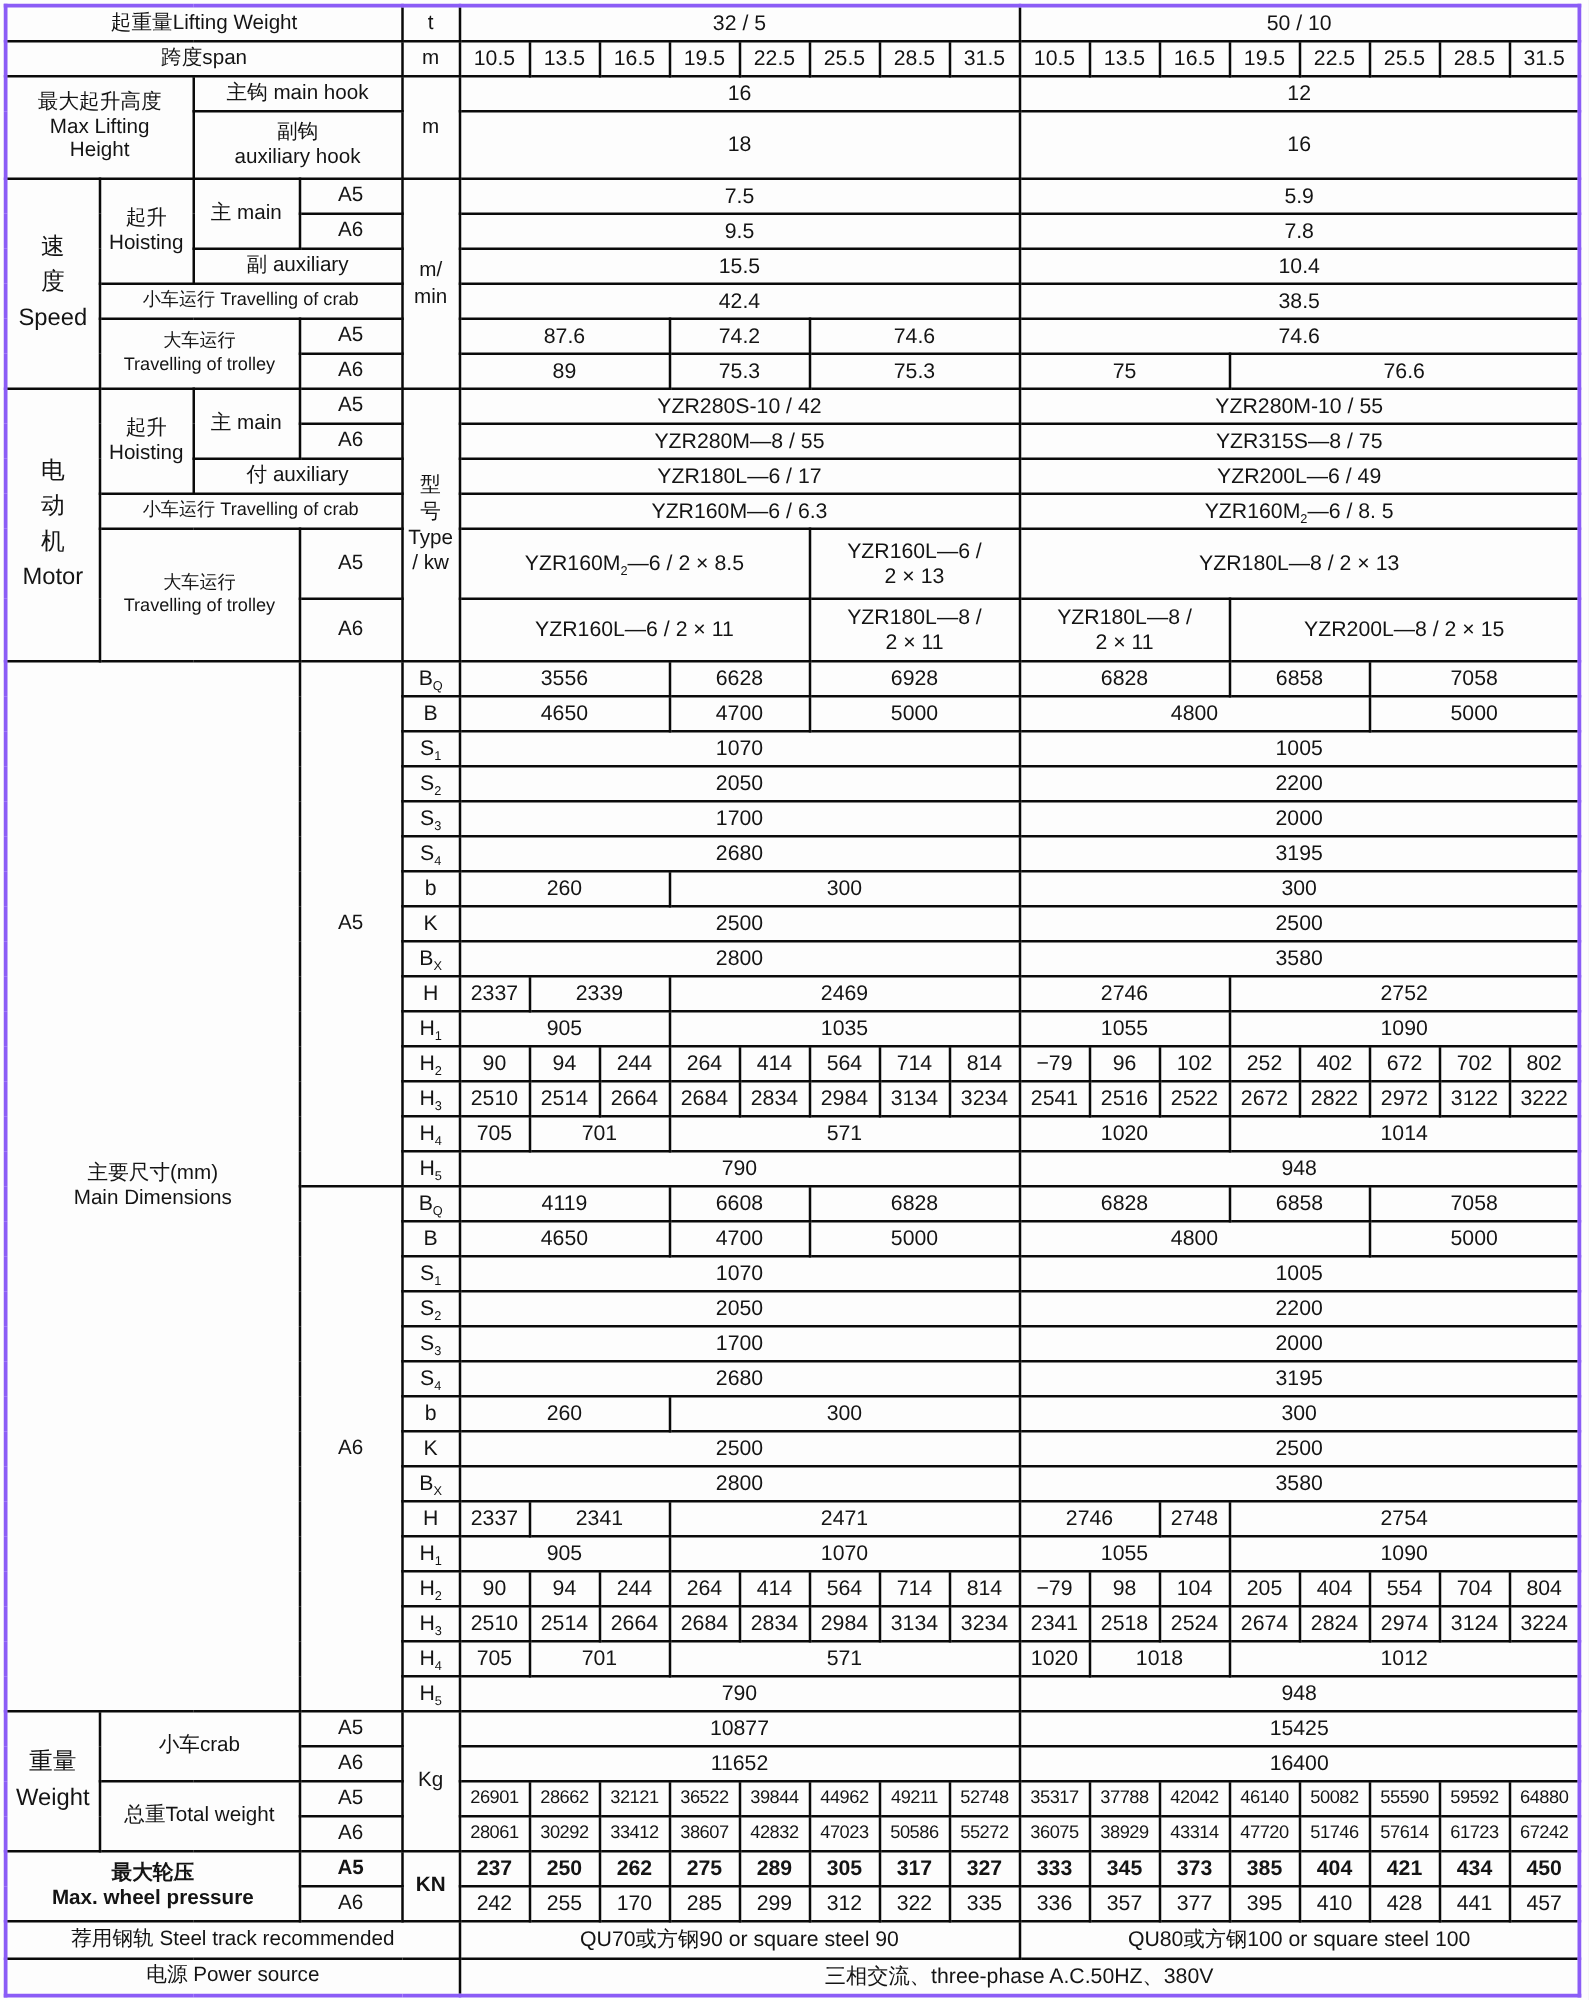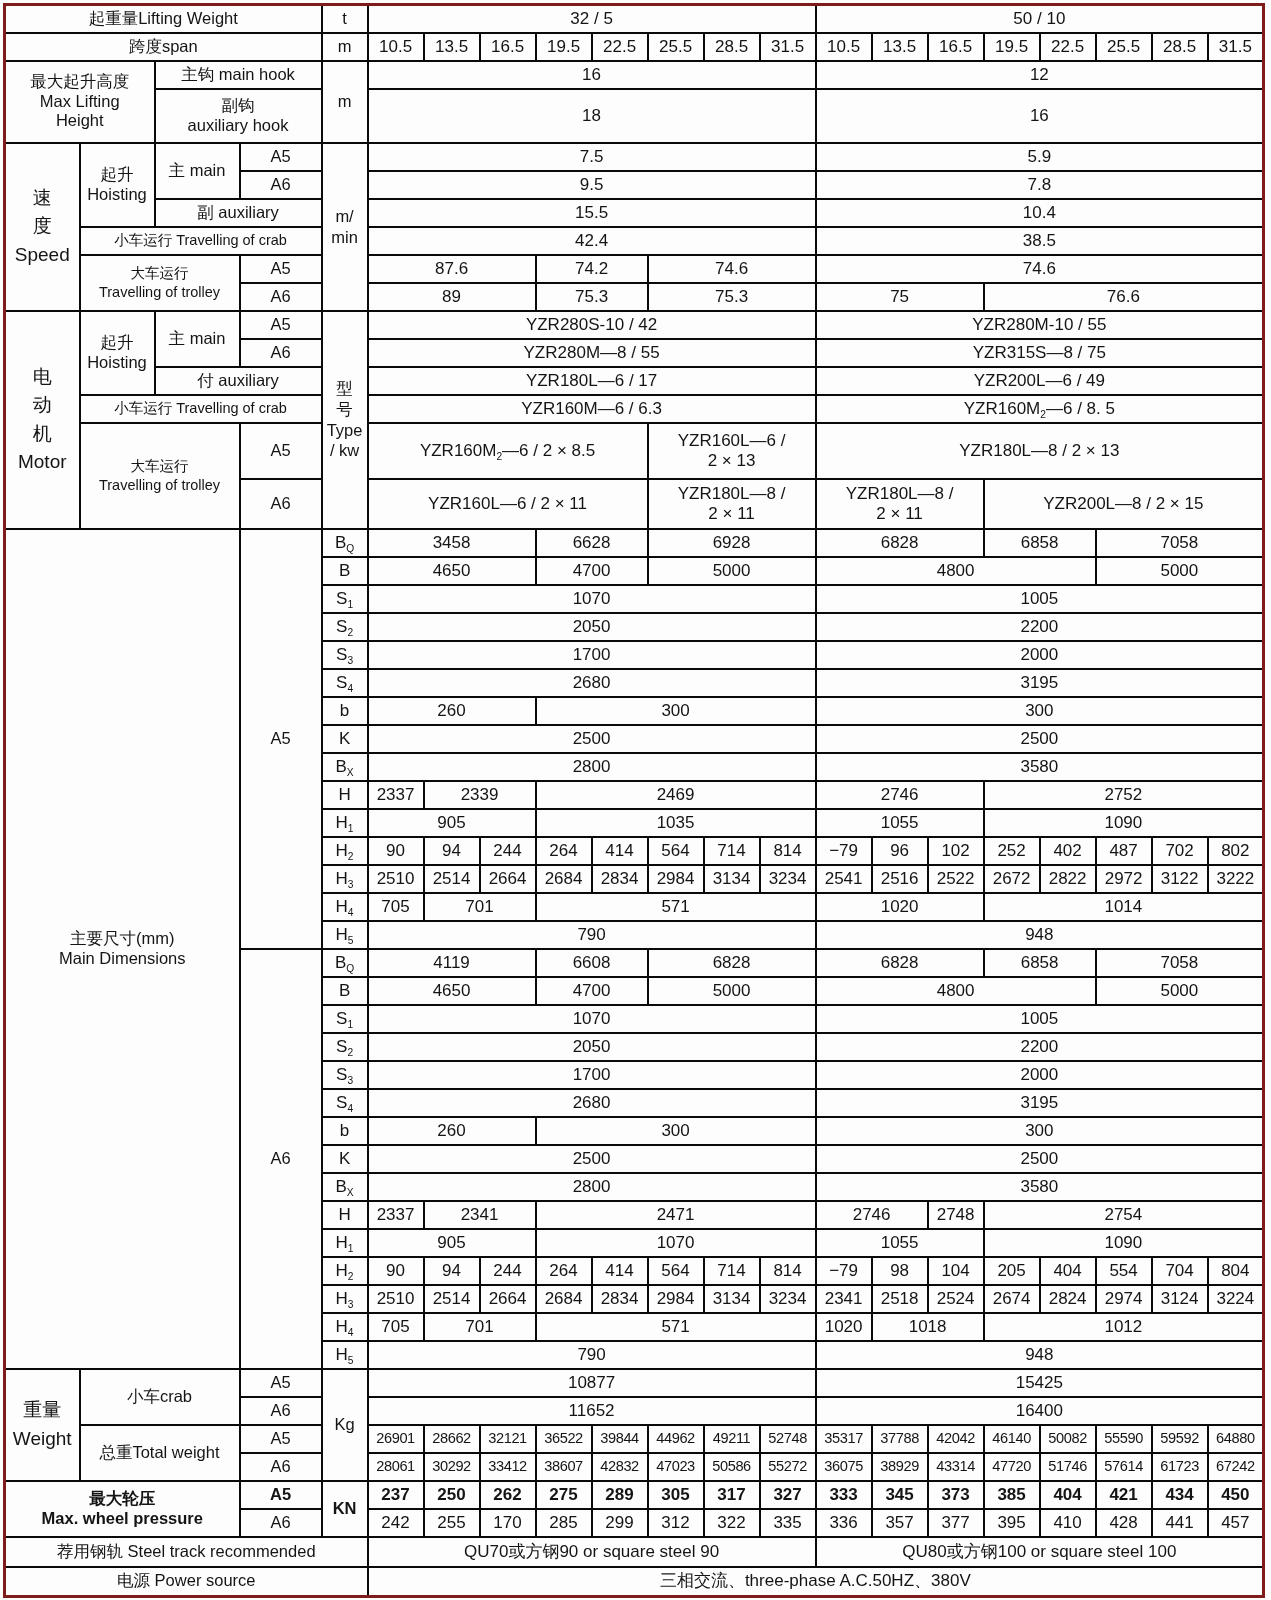--- a/index.html
+++ b/index.html
@@ -1,17 +1,17 @@
 <!DOCTYPE html>
 <html><head>
 <meta charset="utf-8">
 <style>
   html,body{margin:0;padding:0;background:#e8e8e8;}
   .page{width:1271px;height:1600px;background:#fdfdfd;box-sizing:border-box;padding:3px 0 0 3px;}
-  table.spec{border-collapse:collapse;table-layout:fixed;width:1065px;border:3px solid #7f1d1d;}
+  table.spec{border-collapse:collapse;table-layout:fixed;width:1065px;border:3px solid #8b5cf6;}
   td{border:2px solid #0a0a0a;text-align:center;vertical-align:middle;padding:0 1px;
      color:#141414;font-family:"Liberation Sans","DejaVu Sans",sans-serif;
      font-size:17px;line-height:1.16;overflow:hidden;white-space:nowrap;}
   td.h{font-size:16.5px;white-space:normal;line-height:1.2;}
   td.hs{font-size:14.5px;white-space:normal;line-height:1.25;}
   td.v{font-size:19px;line-height:1.5;white-space:normal;}
   td.u{font-size:16.5px;line-height:1.25;white-space:normal;}
   td.d{font-size:17px;}
   td.t{font-size:14.6px;letter-spacing:-0.4px;padding:0;}
   sub{font-size:0.6em;line-height:0;}
@@ -158,21 +158,21 @@
           <td class="h">A6</td>
           <td colspan="5">YZR160L—6 / 2 × 11</td>
           <td colspan="3">YZR180L—8 /<br>2 × 11</td>
           <td colspan="3">YZR180L—8 /<br>2 × 11</td>
           <td colspan="5">YZR200L—8 / 2 × 15</td>
         </tr>
         <tr style="height: 28px;">
           <td colspan="3" rowspan="30" class="h">主要尺寸(mm)<br>Main Dimensions</td>
           <td rowspan="15" class="h">A5</td>
           <td class="d">B<sub>Q</sub></td>
-          <td colspan="3">3458</td>
+          <td colspan="3">3556</td>
           <td colspan="2">6628</td>
           <td colspan="3">6928</td>
           <td colspan="3">6828</td>
           <td colspan="2">6858</td>
           <td colspan="3">7058</td>
         </tr>
         <tr style="height: 28px;">
           <td class="d">B</td>
           <td colspan="3">4650</td>
           <td colspan="2">4700</td>
@@ -239,21 +239,21 @@
           <td>264</td>
           <td>414</td>
           <td>564</td>
           <td>714</td>
           <td>814</td>
           <td>−79</td>
           <td>96</td>
           <td>102</td>
           <td>252</td>
           <td>402</td>
-          <td>487</td>
+          <td>672</td>
           <td>702</td>
           <td>802</td>
         </tr>
         <tr style="height: 28px;">
           <td class="d">H<sub>3</sub></td>
           <td>2510</td>
           <td>2514</td>
           <td>2664</td>
           <td>2684</td>
           <td>2834</td>

